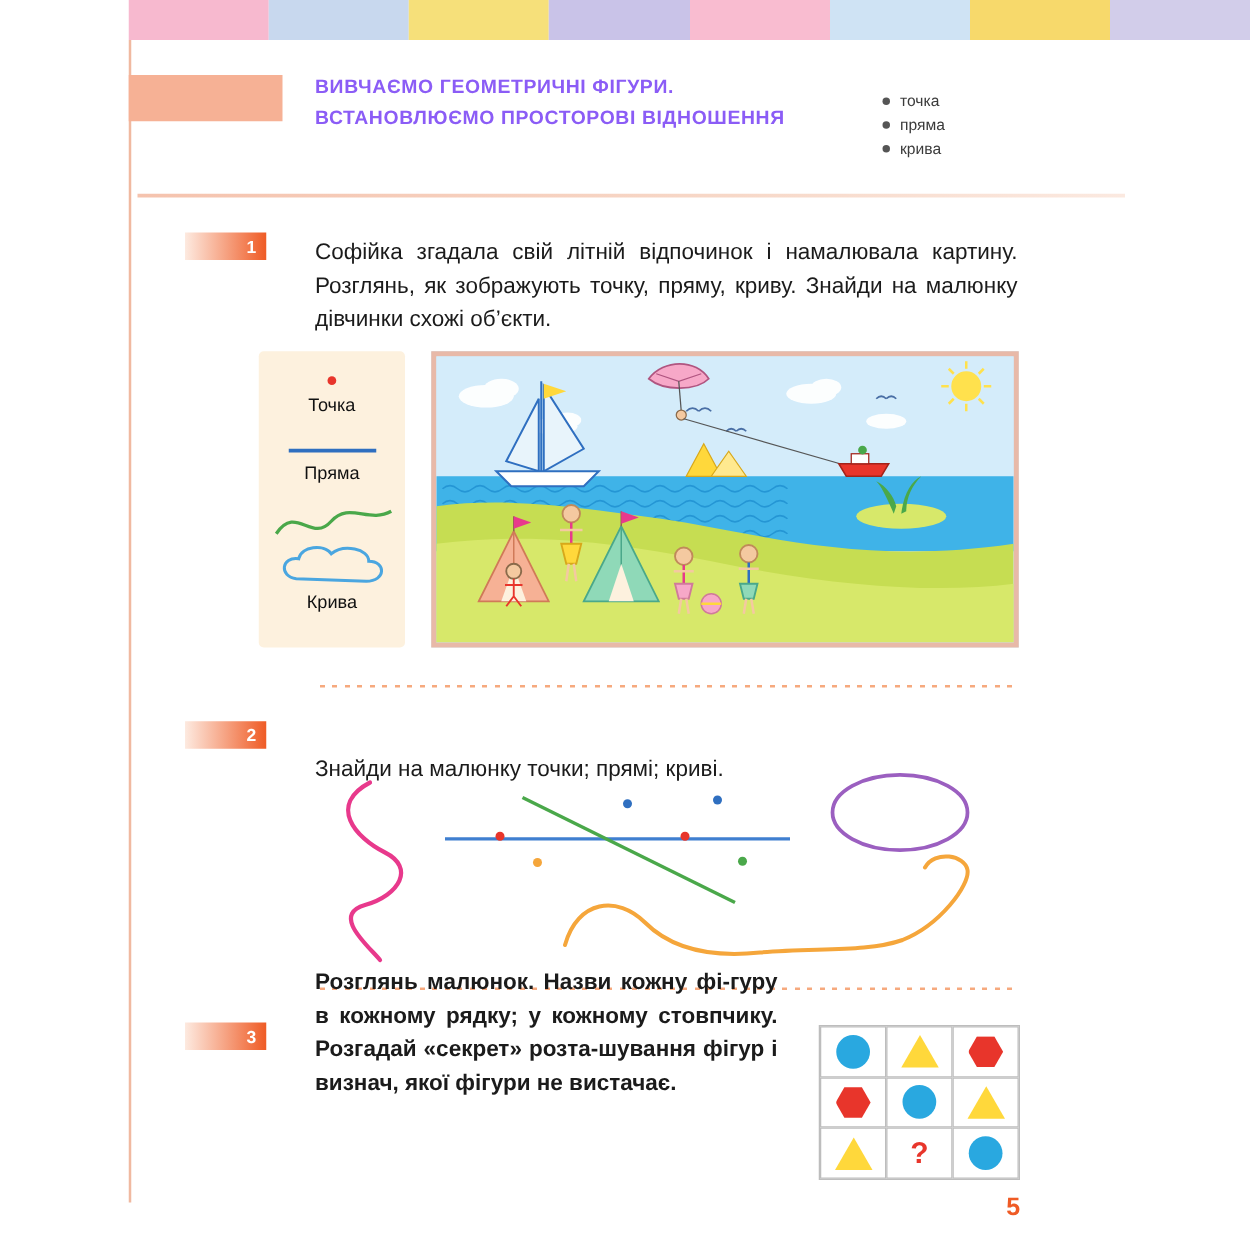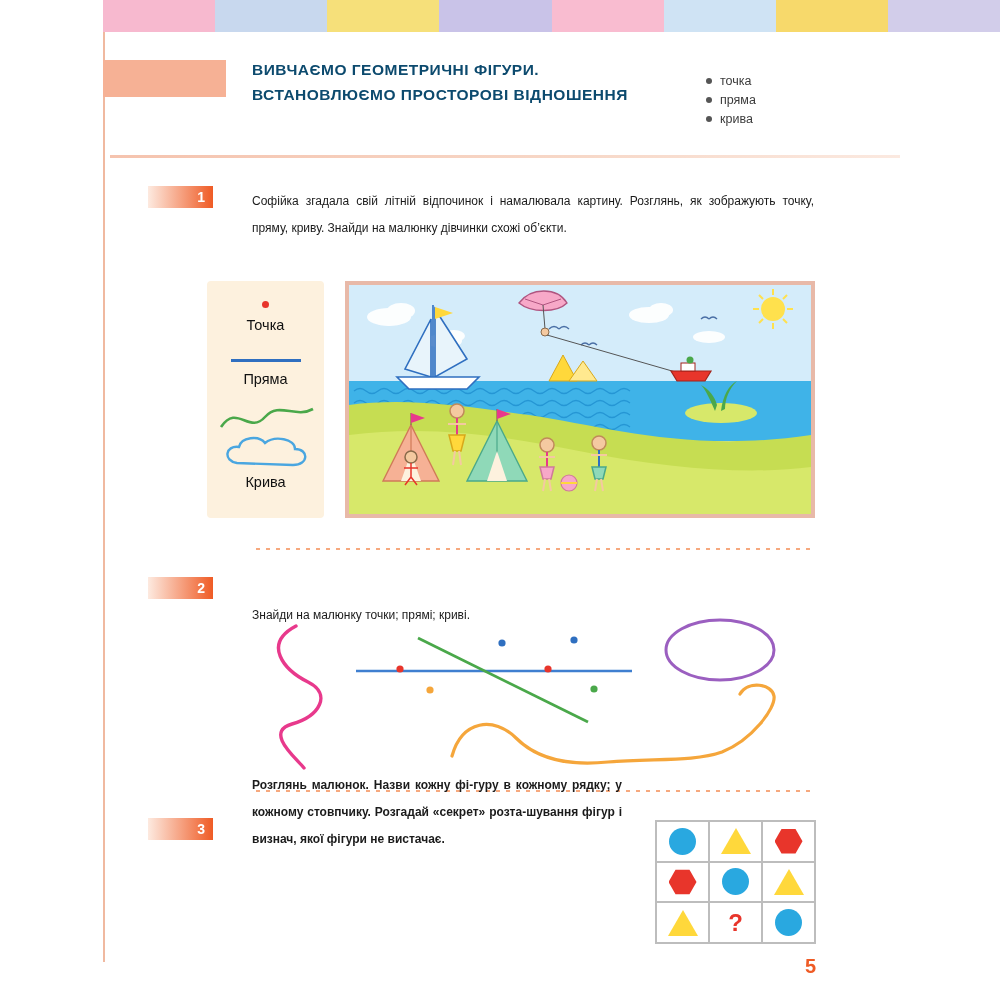--- a/index.html
+++ b/index.html
@@ -25,21 +25,21 @@
     background:#f0b9a0;
   }
 
   
   .hdr-swatch {
     position:absolute; left:103px; top:60px; width:123px; height:37px;
     background:#f6b195;
   }
   .hdr-title {
     position:absolute; left:252px; top:57px; width:420px;
-    color:#0c4a6e; font-weight:bold; font-size:15.5px; line-height:25px;
+    color:#8b5cf6; font-weight:bold; font-size:15.5px; line-height:25px;
     letter-spacing:0.5px;
   }
   .hdr-list {
     position:absolute; left:706px; top:72px; width:150px;
     font-size:12.5px; color:#3b3b3b; line-height:19px;
   }
   .hdr-list div { position:relative; padding-left:14px; }
   .hdr-list div::before {
     content:""; position:absolute; left:0; top:6px;
     width:6px; height:6px; border-radius:50%; background:#555;
@@ -51,21 +51,21 @@
 
   
   .tasknum {
     position:absolute; width:65px; height:22px;
     background:linear-gradient(to right,#fdeae0,#ef5b25);
     color:#ffffff; font-weight:bold; font-size:14px;
     text-align:right; padding-right:8px; line-height:22px;
   }
 
   .tasktext {
-    position:absolute; color:#1b1b1b; font-size:12px; line-height:27px;
+    position:absolute; color:#1b1b1b; font-size:18px; line-height:27px;
     text-align:justify;
   }
 
   
   .dotsep {
     position:absolute; height:2px;
     background-image:repeating-linear-gradient(to right,#f6a97e 0 4px, transparent 4px 10px);
   }
 
   

